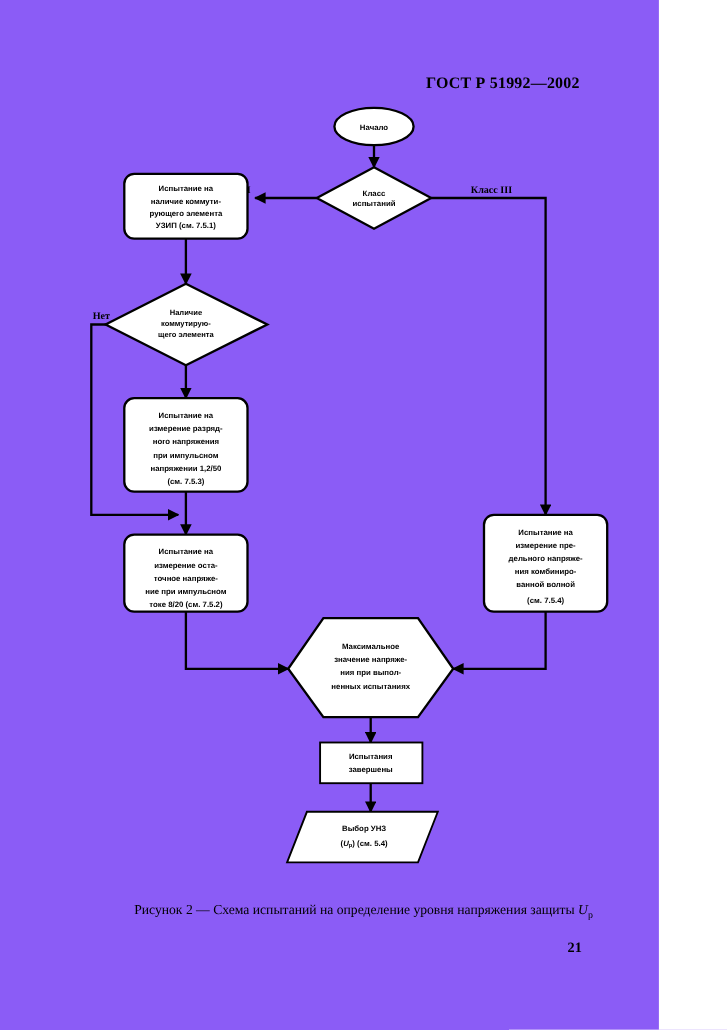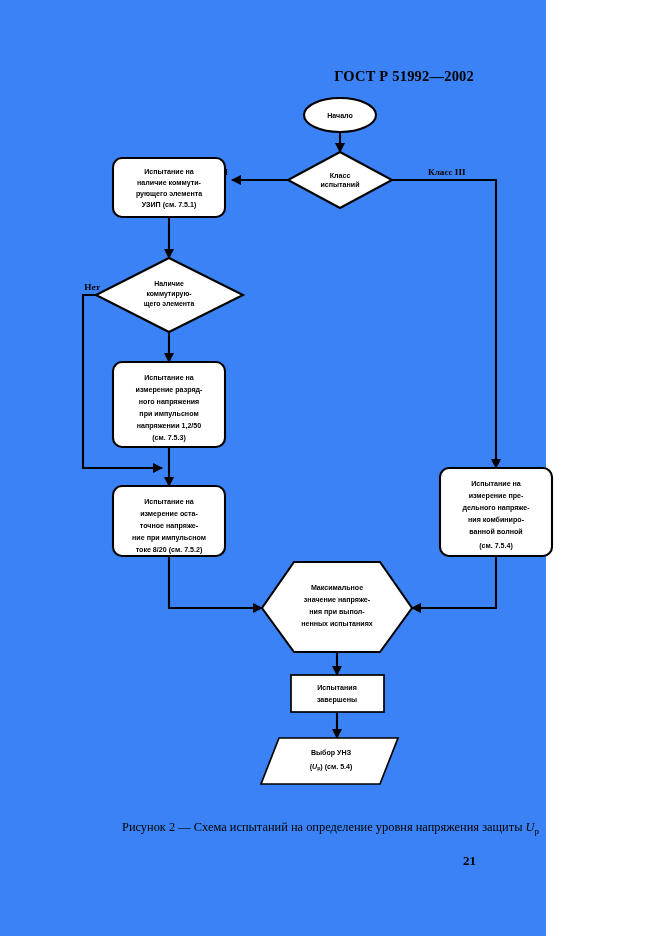--- a/index.html
+++ b/index.html
@@ -11,23 +11,23 @@
     width: 661px;
     height: 936px;
     position: relative;
     font-family: "Liberation Sans", sans-serif;
     color: #000000;
     overflow: hidden;
   }
   .page {
     position: absolute;
     left: 0; top: 0;
-    width: 546px;
+    width: 599px;
     height: 936px;
-    background: #3b82f6;
+    background: #8b5cf6;
   }
   .std-header {
     position: absolute;
     right: 72px;
     top: 68px;
     font-family: "Liberation Serif", serif;
     font-weight: bold;
     font-size: 14.5px;
     letter-spacing: 0.2px;
     white-space: nowrap;

